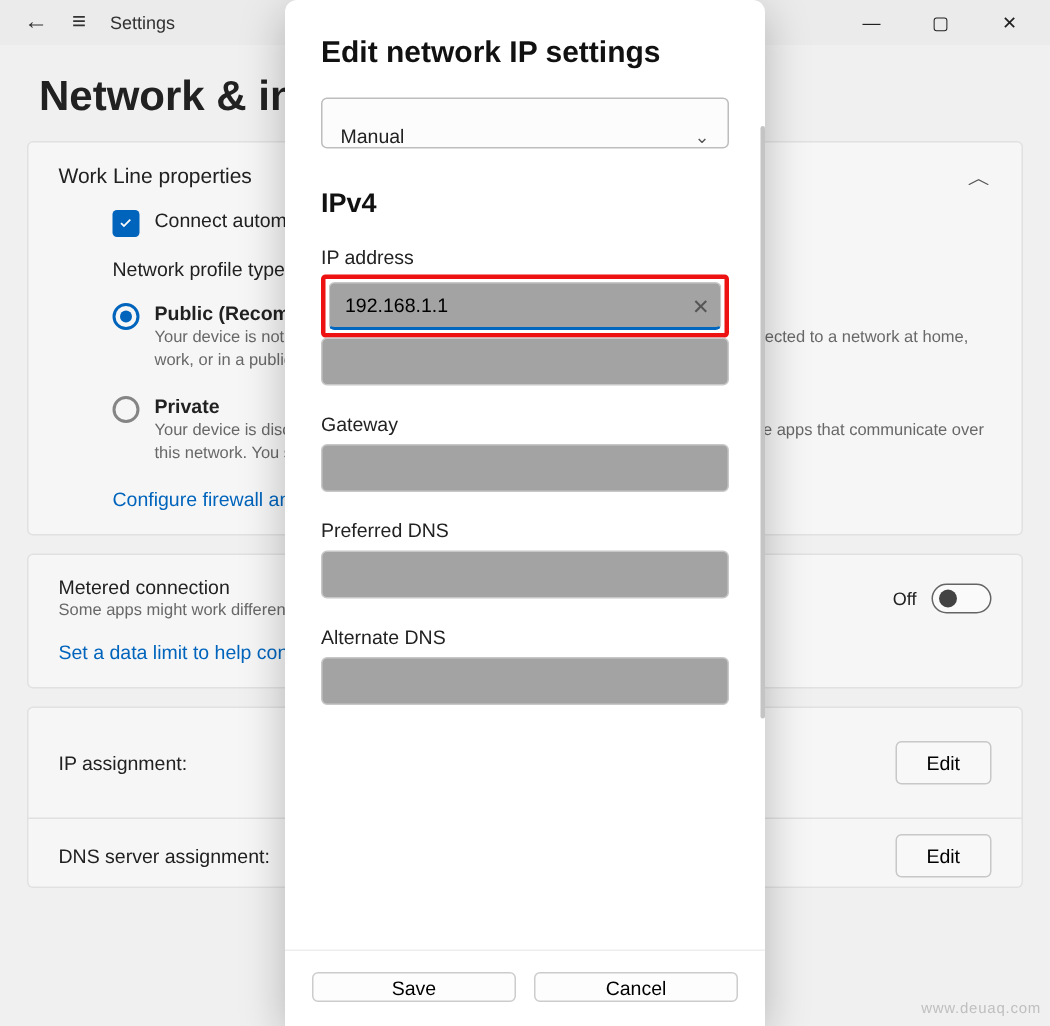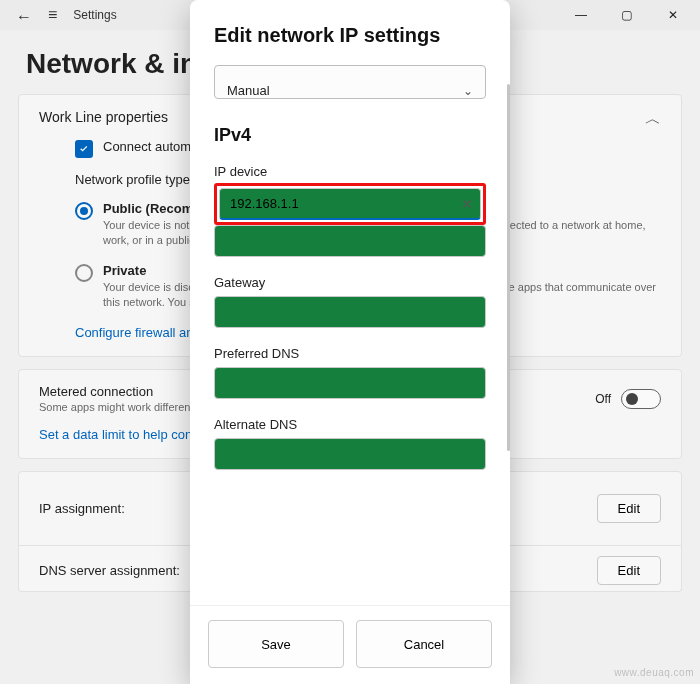--- a/index.html
+++ b/index.html
@@ -41,27 +41,27 @@
   .dialog { position:absolute; top:0; left:190px; width:320px; height:684px; background:#fff; border-radius:8px; box-shadow:0 8px 30px rgba(0,0,0,.25); padding:24px 0 0; display:flex; flex-direction:column;gap:24px; }
   .dialog-inner { padding:0 24px; overflow:hidden; flex:1; position:relative; }
   .dialog h2 { margin:0 0 18px; font-size:20px; font-weight:600; color:#111; }
   .select { border:1px solid #bdbdbd; border-radius:4px; height:34px; display:flex; align-items:flex-end; justify-content:space-between; padding:0 12px; font-size:13px; color:#222; background:#fcfcfc; cursor:pointer; }
   .select .chev { font-size:12px; color:#555; }
   .ipv4-h { font-size:18px; font-weight:600; color:#111; margin:26px 0 10px; }
   .switch { width:40px; height:20px; background:#0067c0; border-radius:10px; position:relative; display:inline-block; vertical-align:middle; }
   .switch::after { content:""; position:absolute; width:14px; height:14px; background:#fff; border-radius:50%; top:3px; right:3px; }
   .switch-label { font-size:13px; color:#222; display:inline-block; vertical-align:middle; margin-left:10px; }
   .field-label { font-size:13px; color:#222; margin-top:18px; margin-bottom:6px; }
-  .field { border:1px solid #c8c8c8; border-radius:4px; height:32px; width:100%; padding:0 10px; font-size:13px; background:#15803d; position:relative; }
+  .field { border:1px solid #c8c8c8; border-radius:4px; height:32px; width:100%; padding:0 10px; font-size:13px; background:#a3a3a3; position:relative; }
   .ip-wrap { position:relative; border:3px solid #e11; border-radius:3px; padding:2px; margin-top:-2px; }
   .ip-wrap .field { border-bottom:2px solid #0067c0; padding-right:28px; }
   .clear-x { position:absolute; right:10px; top:50%; transform:translateY(-50%); font-size:14px; color:#555; cursor:pointer; }
   .dlg-scroll { position:absolute; right:0; top:60px; bottom:130px; width:3px; background:#c4c4c4; border-radius:2px; }
   .dialog-footer { border-top:1px solid #eee; padding:14px 18px 16px; display:flex; gap:12px; background:#fff; }
-  .dlg-btn { flex:1; height:48px; border:1px solid #ccc; background:#fdfdfd; border-radius:4px; font-size:13px; cursor:pointer; }
+  .dlg-btn { flex:1; height:20px; border:1px solid #ccc; background:#fdfdfd; border-radius:4px; font-size:13px; cursor:pointer; }
   .watermark { position:absolute; right:6px; bottom:6px; font-size:10px; color:#bfbfbf; letter-spacing:.5px; }
 </style>
 </head>
 <body>
 
 <div class="titlebar">
   <div class="left">
     <span class="back">←</span>
     <span class="menu">≡</span>
     <span class="title">Settings</span>
@@ -134,21 +134,21 @@
   <div class="dialog-inner">
     <h2>Edit network IP settings</h2>
 
     <div class="select">
       <span>Manual</span>
       <span class="chev">⌄</span>
     </div>
 
     <div class="ipv4-h">IPv4</div>
 
-    <div class="field-label">IP device</div>
+    <div class="field-label">IP address</div>
     <div class="ip-wrap">
       <input class="field" value="192.168.1.1" style="">
       <span class="clear-x">✕</span>
     </div>
 
     <input class="field" style="">
 
     <div class="field-label">Gateway</div>
     <input class="field" style="">
 

